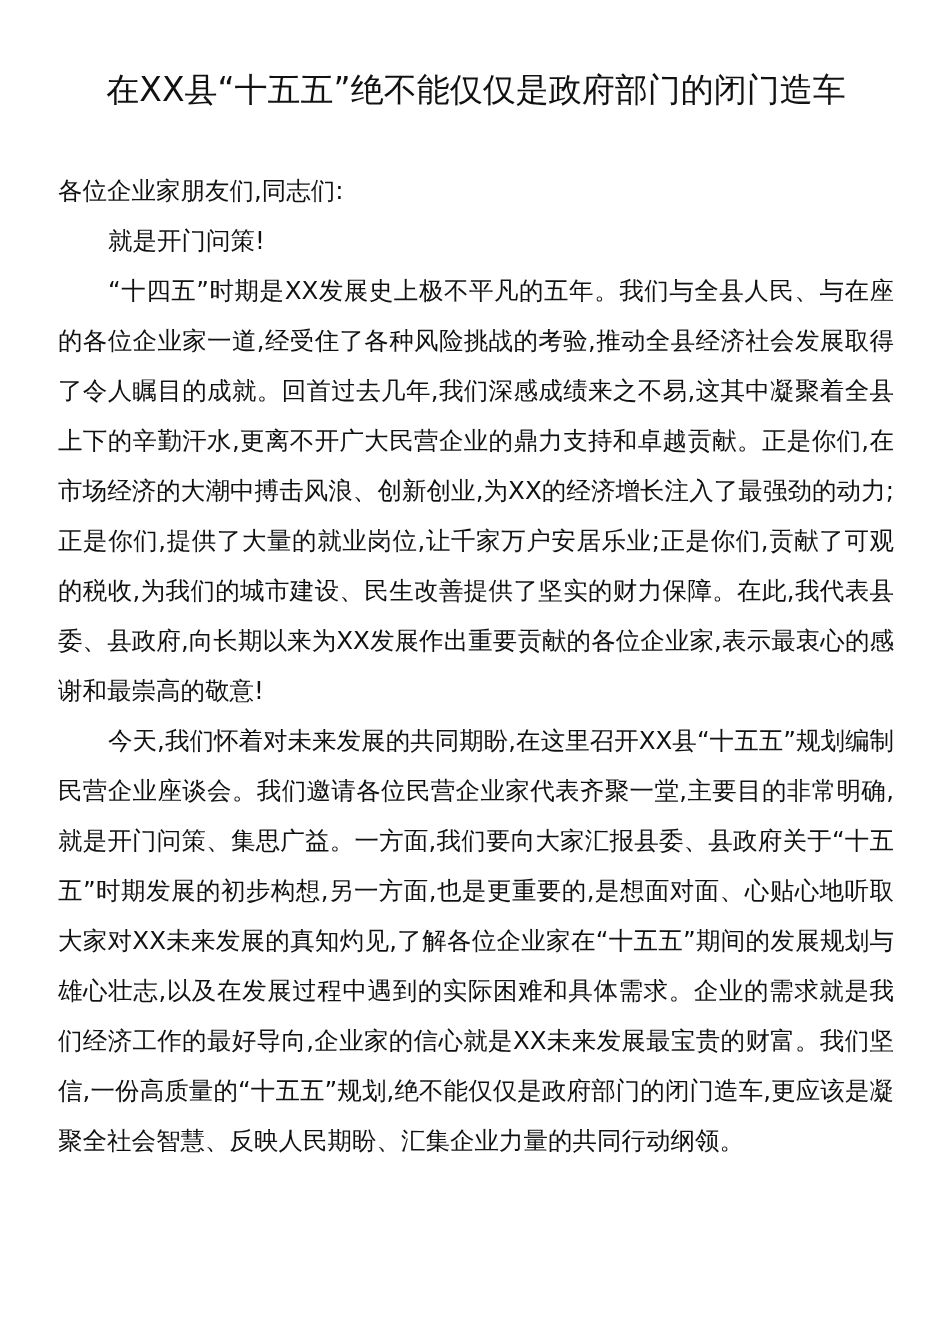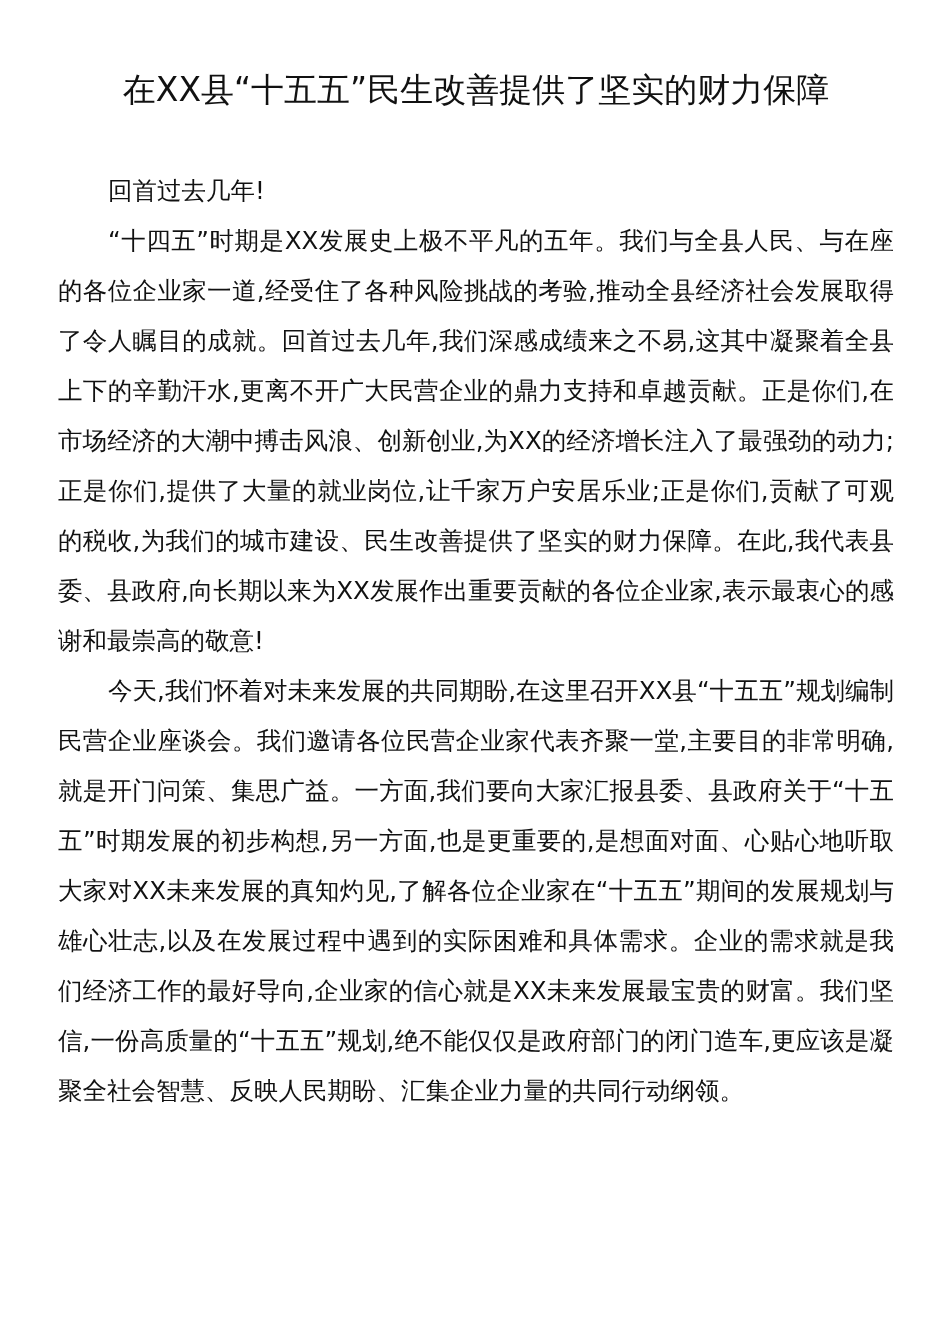--- a/index.html
+++ b/index.html
@@ -48,20 +48,21 @@
     .para {
       margin: 0;
       text-indent: 50px;
       text-align: justify;
     }
   </style>
 </head>
 <body>
 
 <div class="page">
-  <h1 class="title">在XX县“十五五”民生改善提供了坚实的财力保障</h1>
+  <h1 class="title">在XX县“十五五”绝不能仅仅是政府部门的闭门造车</h1>
 
   <div class="body">
-    <p class="para">回首过去几年!</p>
+    <p class="salutation">各位企业家朋友们,同志们:</p>
+    <p class="para">就是开门问策!</p>
     <p class="para">“十四五”时期是XX发展史上极不平凡的五年。我们与全县人民、与在座的各位企业家一道,经受住了各种风险挑战的考验,推动全县经济社会发展取得了令人瞩目的成就。回首过去几年,我们深感成绩来之不易,这其中凝聚着全县上下的辛勤汗水,更离不开广大民营企业的鼎力支持和卓越贡献。正是你们,在市场经济的大潮中搏击风浪、创新创业,为XX的经济增长注入了最强劲的动力;正是你们,提供了大量的就业岗位,让千家万户安居乐业;正是你们,贡献了可观的税收,为我们的城市建设、民生改善提供了坚实的财力保障。在此,我代表县委、县政府,向长期以来为XX发展作出重要贡献的各位企业家,表示最衷心的感谢和最崇高的敬意!</p>
     <p class="para">今天,我们怀着对未来发展的共同期盼,在这里召开XX县“十五五”规划编制民营企业座谈会。我们邀请各位民营企业家代表齐聚一堂,主要目的非常明确,就是开门问策、集思广益。一方面,我们要向大家汇报县委、县政府关于“十五五”时期发展的初步构想,另一方面,也是更重要的,是想面对面、心贴心地听取大家对XX未来发展的真知灼见,了解各位企业家在“十五五”期间的发展规划与雄心壮志,以及在发展过程中遇到的实际困难和具体需求。企业的需求就是我们经济工作的最好导向,企业家的信心就是XX未来发展最宝贵的财富。我们坚信,一份高质量的“十五五”规划,绝不能仅仅是政府部门的闭门造车,更应该是凝聚全社会智慧、反映人民期盼、汇集企业力量的共同行动纲领。</p>
   </div>
 </div>
 
 </body></html>

